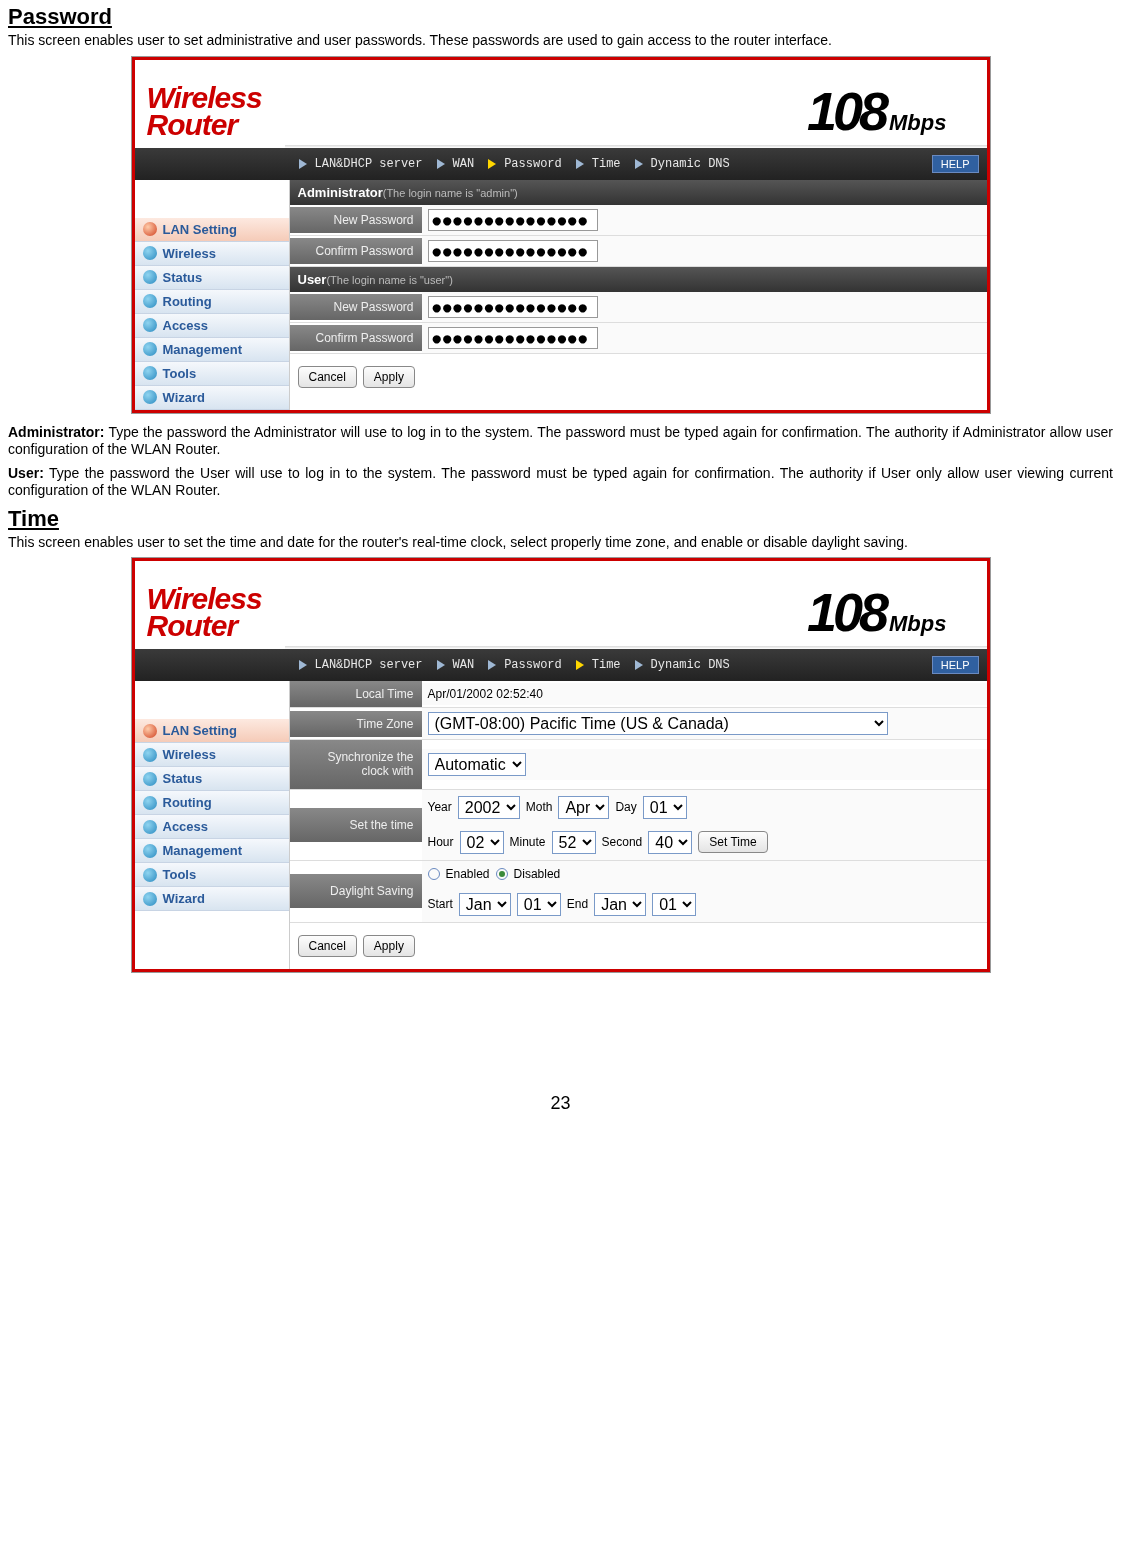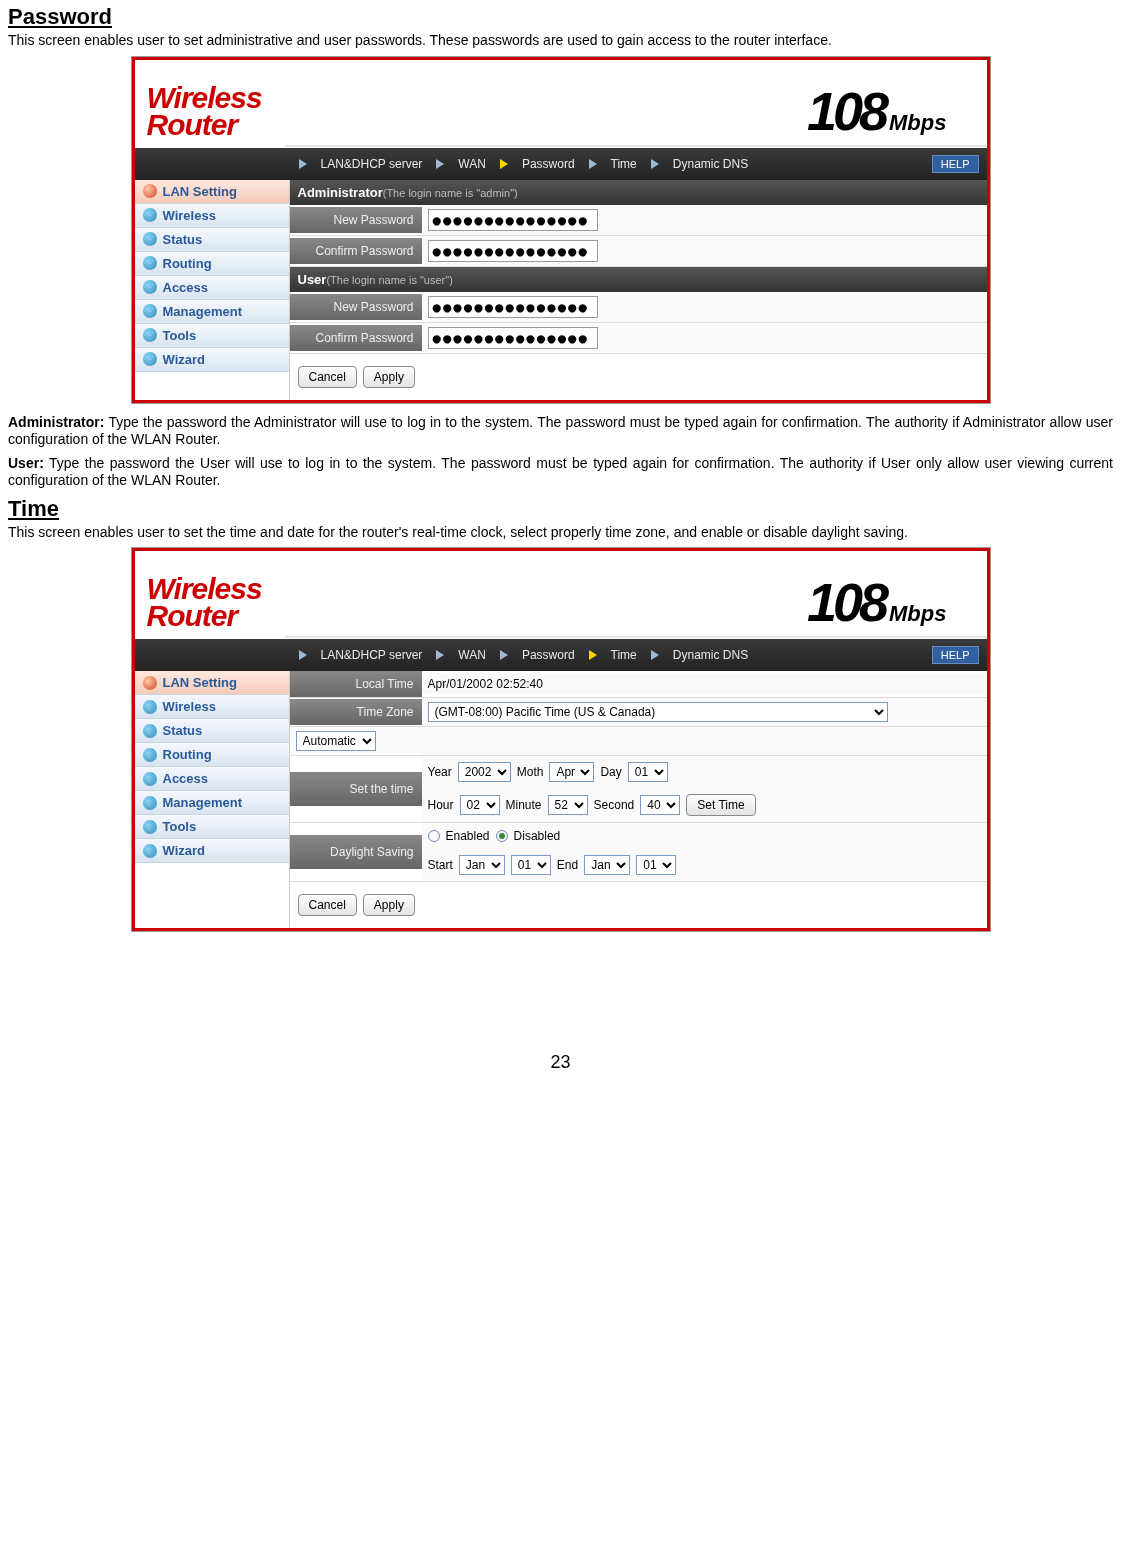--- a/index.html
+++ b/index.html
@@ -92,23 +92,24 @@
       align-items: center;
       height: 32px;
       color: #e8e8e8;
       font-size: 12px;
       padding-left: 160px;
       gap: 6px;
     }
     .tab-item {
       display: flex;
       align-items: center;
-      gap: 14px;
+      gap: 8px;
       padding: 0 4px;
       white-space: nowrap;
+      font-family: Liberation Mono, monospace;
     }
     .tri {
       width: 0; height: 0;
       border-top: 5px solid transparent;
       border-bottom: 5px solid transparent;
       border-left: 8px solid #9fb8d4;
     }
     .tri.active { border-left-color: #ffd700; }
     .help-btn {
       margin-left: auto;
@@ -119,20 +120,21 @@
       padding: 2px 8px;
       border: 1px solid #6a8ac0;
     }
     .router-body {
       display: flex;
       min-height: 200px;
     }
     .sidebar {
       width: 154px;
       background: #fff;
+      padding-top: 38px;
       flex-shrink: 0;
     }
     .nav-item {
       display: flex;
       align-items: center;
       gap: 6px;
       padding: 4px 8px;
       font-size: 13px;
       color: #2a5a9a;
       background: linear-gradient(to bottom, #f5f8fc, #d8e4f0);
@@ -208,21 +210,21 @@
     }
     .txt-input {
       border: 1px solid #7a9ac8;
       padding: 2px 4px;
       background: #fff;
       font-size: 12px;
     }
     .sel {
       border: 1px solid #7a9ac8;
       background: #fff;
-      font-size: 12px;
+      font-size: 16px;
       padding: 1px 2px;
     }
     .btns {
       padding: 12px 8px;
       display: flex;
       gap: 6px;
     }
     .btn {
       border: 1px solid #888;
       background: linear-gradient(to bottom, #fdfdfd, #e4e4e4);
@@ -446,20 +448,21 @@
             <div class="form-label">Local Time</div>
             <div class="form-value">Apr/01/2002 02:52:40</div>
           </div>
           <div class="form-row">
             <div class="form-label">Time Zone</div>
             <div class="form-value">
                 <select class="sel wide-select"><option>(GMT-08:00) Pacific Time (US &amp; Canada)</option></select>
               </div>
           </div>
           <div class="form-row">
+            <div class="form-label tall">Synchronize the clock with</div>
             <div class="form-value">
                 <select class="sel"><option>Automatic</option></select>
               </div>
           </div>
           <div class="form-row">
             <div class="form-label tall">Set the time</div>
             <div class="form-value nested">
               <div class="line">
                 <span>Year</span>
                 <select class="sel"><option>2002</option></select>

